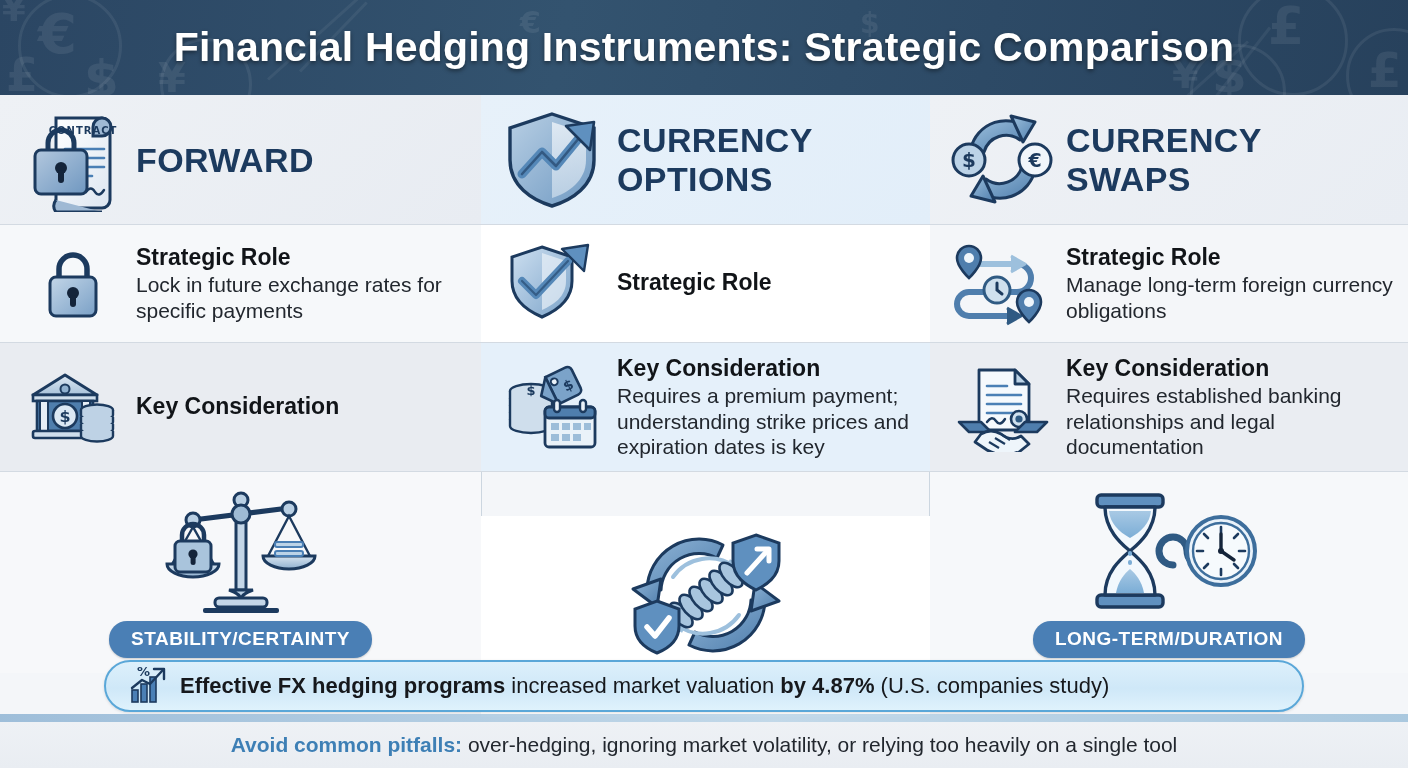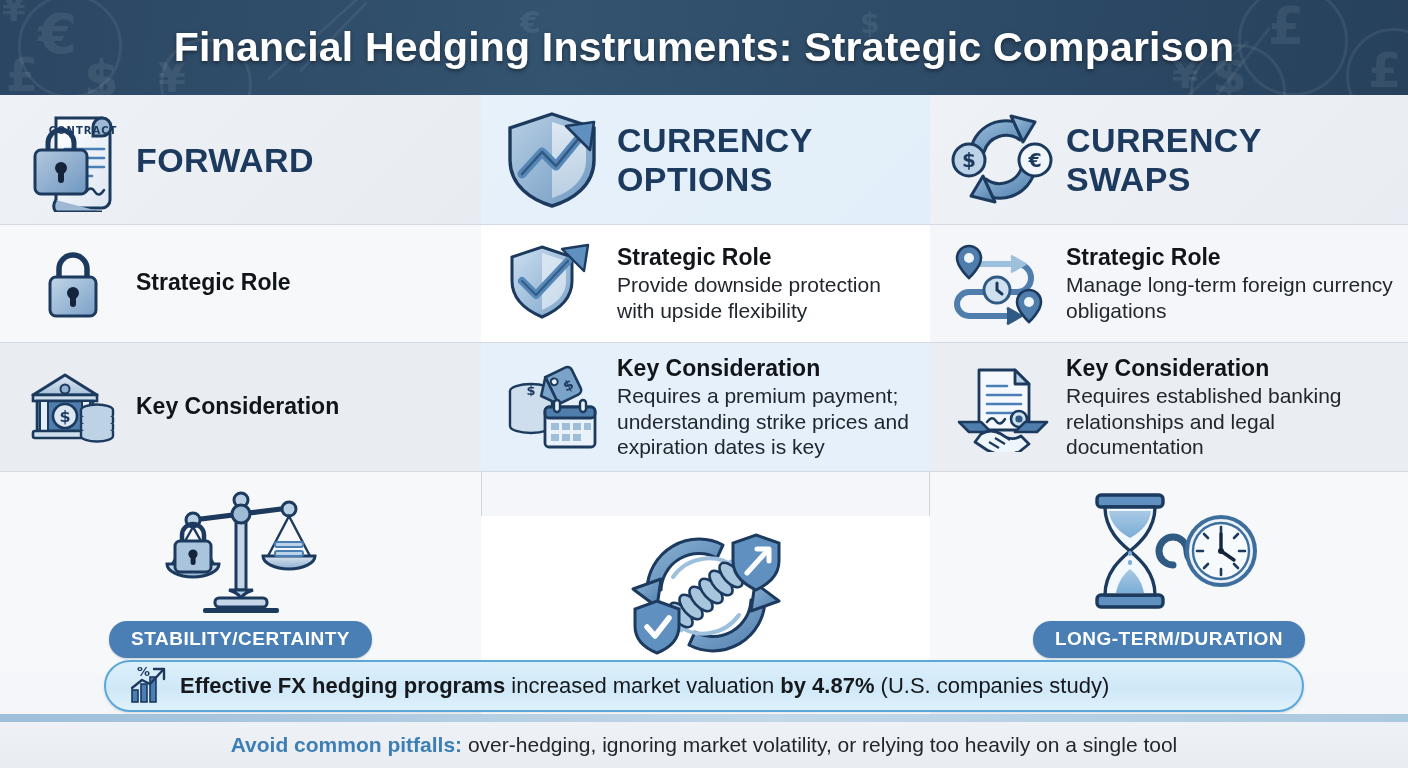--- a/index.html
+++ b/index.html
@@ -186,20 +186,21 @@
                 </linearGradient>
               </defs>
             <path d="M17 30 v-9 a14 14 0 0 1 28 0 v9" fill="none" stroke="#1c3a5e" stroke-width="5.5"></path>
             <rect x="8" y="29" width="46" height="39" rx="6" fill="url(#g_lock2)" stroke="#1c3a5e" stroke-width="3"></rect>
             <circle cx="31" cy="45" r="6" fill="#14243a"></circle>
             <rect x="28" y="47" width="6" height="12" rx="3" fill="#14243a"></rect>
           </svg>
         </div>
         <div class="row-body">
           <div class="row-title">Strategic Role</div>
+          <div class="row-text">Lock in future exchange rates for specific payments</div>
         </div>
       </div>
 
       <div class="cell keyc">
         <div class="row-icon">
           <svg width="92" height="82" viewBox="0 0 92 82">
             <defs>
                 <linearGradient id="g_bank" x1="0" y1="0" x2="0" y2="1">
               <stop offset="0" stop-color="#dde8f3"></stop>
                   <stop offset="1" stop-color="#a8c2da"></stop>
@@ -305,21 +306,20 @@
               </defs>
             <path d="M34 6 L64 16 v24 c0 20 -16 30 -30 36 C20 70 4 60 4 40 V16 z" fill="url(#g_sh3)" stroke="#1c3a5e" stroke-width="3"></path>
             <path d="M34 12 L58 20 v20 c0 16 -13 24 -24 29 z" fill="#e9f1f8" opacity=".7"></path>
             <path d="M14 40 L28 54 L60 20" fill="none" stroke="#5588b8" stroke-width="8" stroke-linecap="round" stroke-linejoin="round"></path>
             <path d="M14 40 L28 54 L60 20" fill="none" stroke="#1c3a5e" stroke-width="2.2" stroke-linecap="round" stroke-linejoin="round" opacity=".55"></path>
             <path d="M54 8 L80 4 L76 30 z" fill="#5f90bf" stroke="#1c3a5e" stroke-width="2.4" stroke-linejoin="round"></path>
           </svg>
         </div>
         <div class="row-body">
           <div class="row-title">Strategic Role</div>
-          <div class="row-text">Provide downside protection with upside flexibility</div>
         </div>
       </div>
 
       <div class="cell keyc">
         <div class="row-icon">
           <svg width="98" height="86" viewBox="0 0 98 86">
             <g fill="#cfdeec" stroke="#1c3a5e" stroke-width="2.4">
               <ellipse cx="26" cy="26" rx="21" ry="7"></ellipse>
               <path d="M5 26 v7 a21 7 0 0 0 42 0 v-7"></path>
               <path d="M5 33 v7 a21 7 0 0 0 42 0 v-7"></path>

